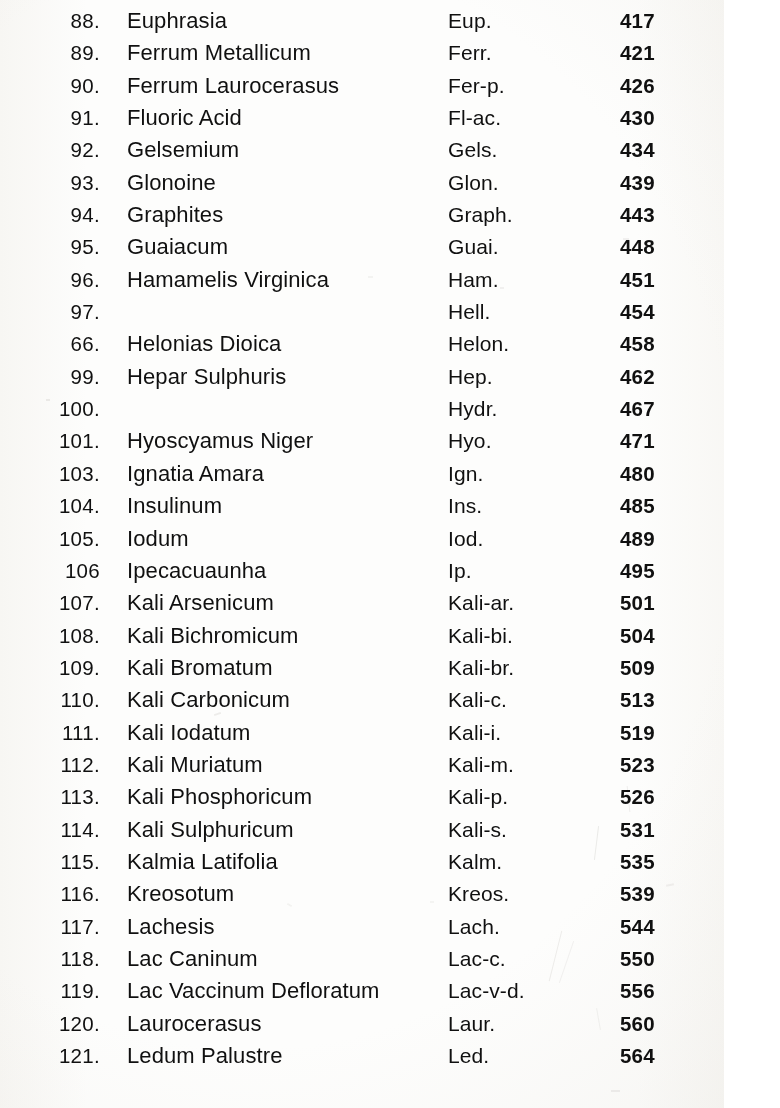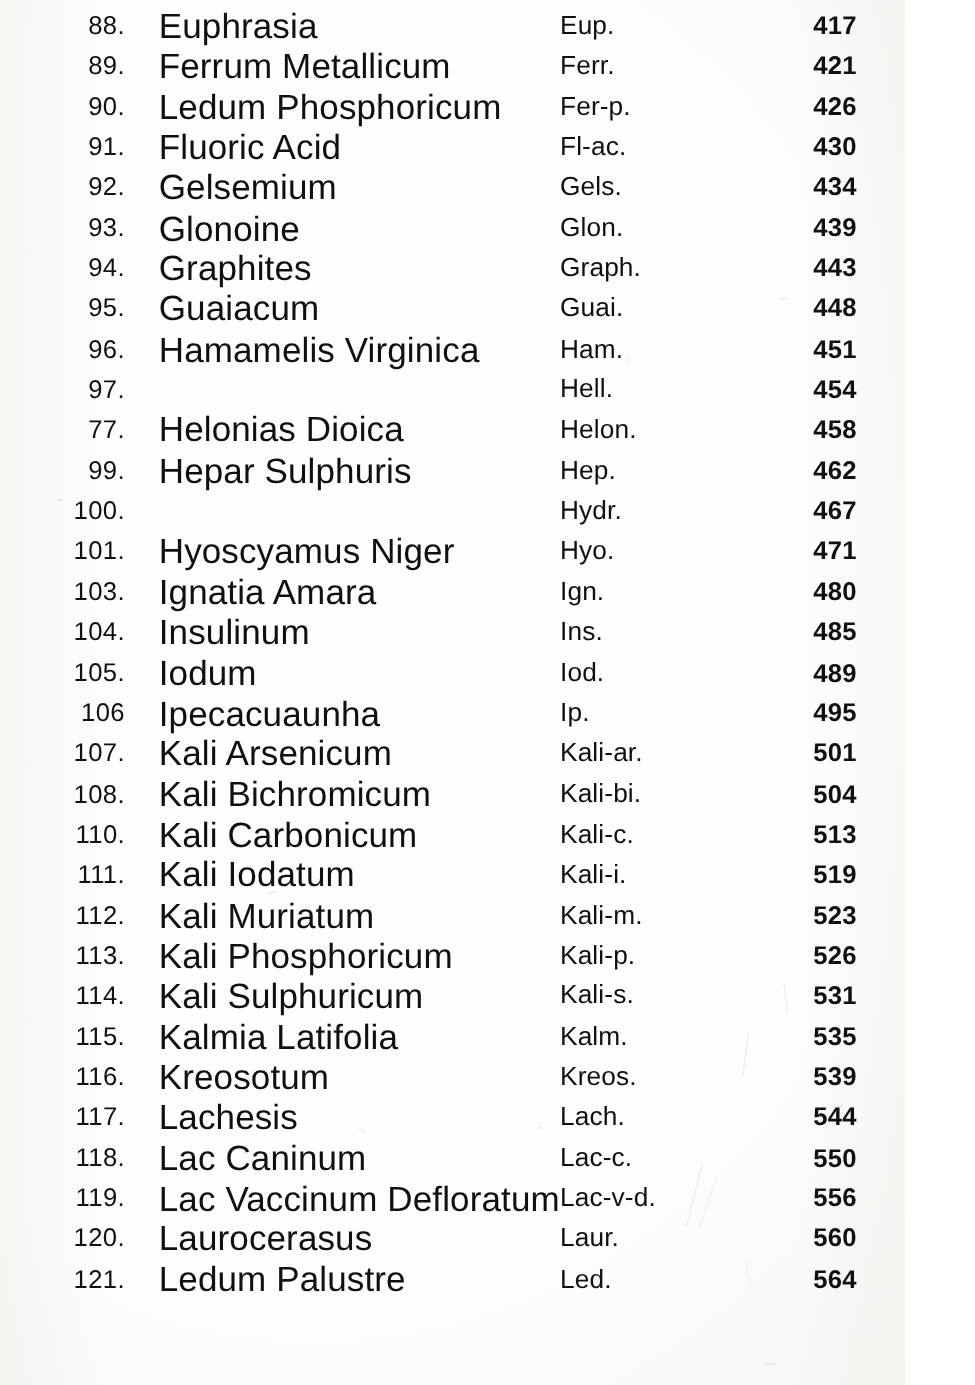--- a/index.html
+++ b/index.html
@@ -48,34 +48,34 @@
     position: absolute;
     left: 18px;
     width: 82px;
     text-align: right;
     font-size: 20.5px;
     letter-spacing: 0.3px;
   }
   .row-name {
     position: absolute;
     left: 127px;
-    font-size: 28px;
+    font-size: 22px;
     letter-spacing: 0.1px;
   }
   .row-abbr {
     position: absolute;
     left: 448px;
     font-size: 21px;
     letter-spacing: 0.1px;
   }
   .row-page {
     position: absolute;
     left: 620px;
     width: 96px;
-    text-align: center;
+    text-align: left;
     font-size: 20.5px;
     font-weight: bold;
     letter-spacing: 0.2px;
   }
   
   .index-row:nth-child(3n)   .row-name { transform: translateY(0.4px); }
   .index-row:nth-child(5n)   .row-abbr { transform: translateY(-0.4px); }
   .index-row:nth-child(4n+1) .row-page { transform: translateY(0.3px); }
 </style>
 </head>
@@ -108,21 +108,21 @@
         <span class="row-page">417</span>
       </div>
       <div class="index-row">
         <span class="row-number">89.</span>
         <span class="row-name">Ferrum Metallicum</span>
         <span class="row-abbr">Ferr.</span>
         <span class="row-page">421</span>
       </div>
       <div class="index-row">
         <span class="row-number">90.</span>
-        <span class="row-name">Ledum Phosphoricum</span>
+        <span class="row-name">Ferrum Laurocerasus</span>
         <span class="row-abbr">Fer-p.</span>
         <span class="row-page">426</span>
       </div>
       <div class="index-row">
         <span class="row-number">91.</span>
         <span class="row-name">Fluoric Acid</span>
         <span class="row-abbr">Fl-ac.</span>
         <span class="row-page">430</span>
       </div>
       <div class="index-row">
@@ -154,21 +154,21 @@
         <span class="row-name">Hamamelis Virginica</span>
         <span class="row-abbr">Ham.</span>
         <span class="row-page">451</span>
       </div>
       <div class="index-row">
         <span class="row-number">97.</span>
         <span class="row-abbr">Hell.</span>
         <span class="row-page">454</span>
       </div>
       <div class="index-row">
-        <span class="row-number">77.</span>
+        <span class="row-number">66.</span>
         <span class="row-name">Helonias Dioica</span>
         <span class="row-abbr">Helon.</span>
         <span class="row-page">458</span>
       </div>
       <div class="index-row">
         <span class="row-number">99.</span>
         <span class="row-name">Hepar Sulphuris</span>
         <span class="row-abbr">Hep.</span>
         <span class="row-page">462</span>
       </div>
@@ -213,20 +213,26 @@
         <span class="row-abbr">Kali-ar.</span>
         <span class="row-page">501</span>
       </div>
       <div class="index-row">
         <span class="row-number">108.</span>
         <span class="row-name">Kali Bichromicum</span>
         <span class="row-abbr">Kali-bi.</span>
         <span class="row-page">504</span>
       </div>
       <div class="index-row">
+        <span class="row-number">109.</span>
+        <span class="row-name">Kali Bromatum</span>
+        <span class="row-abbr">Kali-br.</span>
+        <span class="row-page">509</span>
+      </div>
+      <div class="index-row">
         <span class="row-number">110.</span>
         <span class="row-name">Kali Carbonicum</span>
         <span class="row-abbr">Kali-c.</span>
         <span class="row-page">513</span>
       </div>
       <div class="index-row">
         <span class="row-number">111.</span>
         <span class="row-name">Kali Iodatum</span>
         <span class="row-abbr">Kali-i.</span>
         <span class="row-page">519</span>

